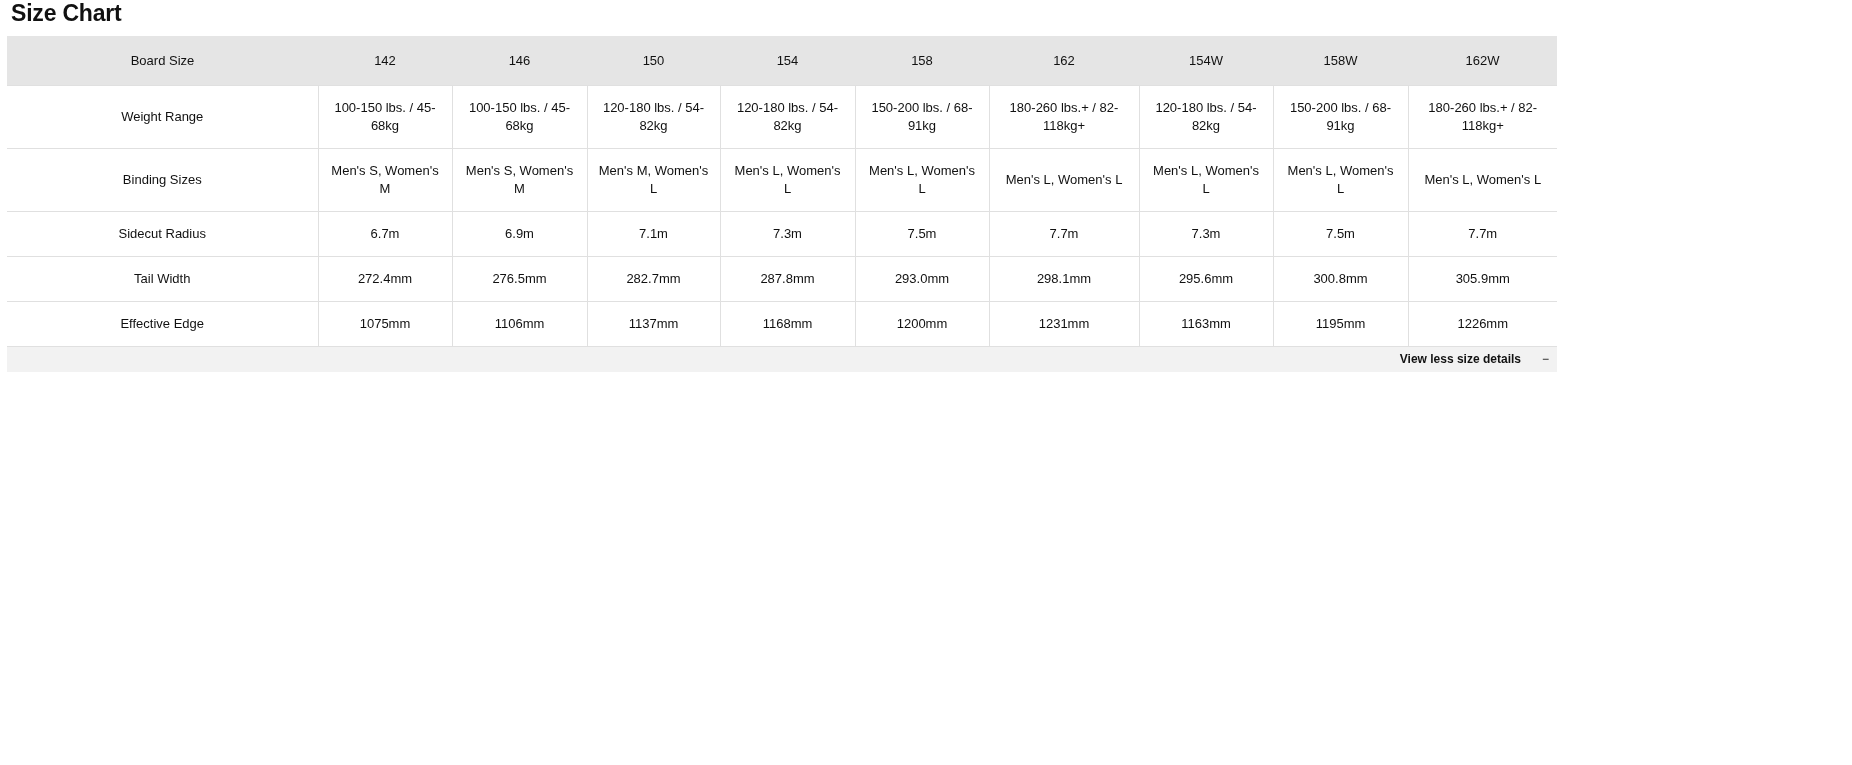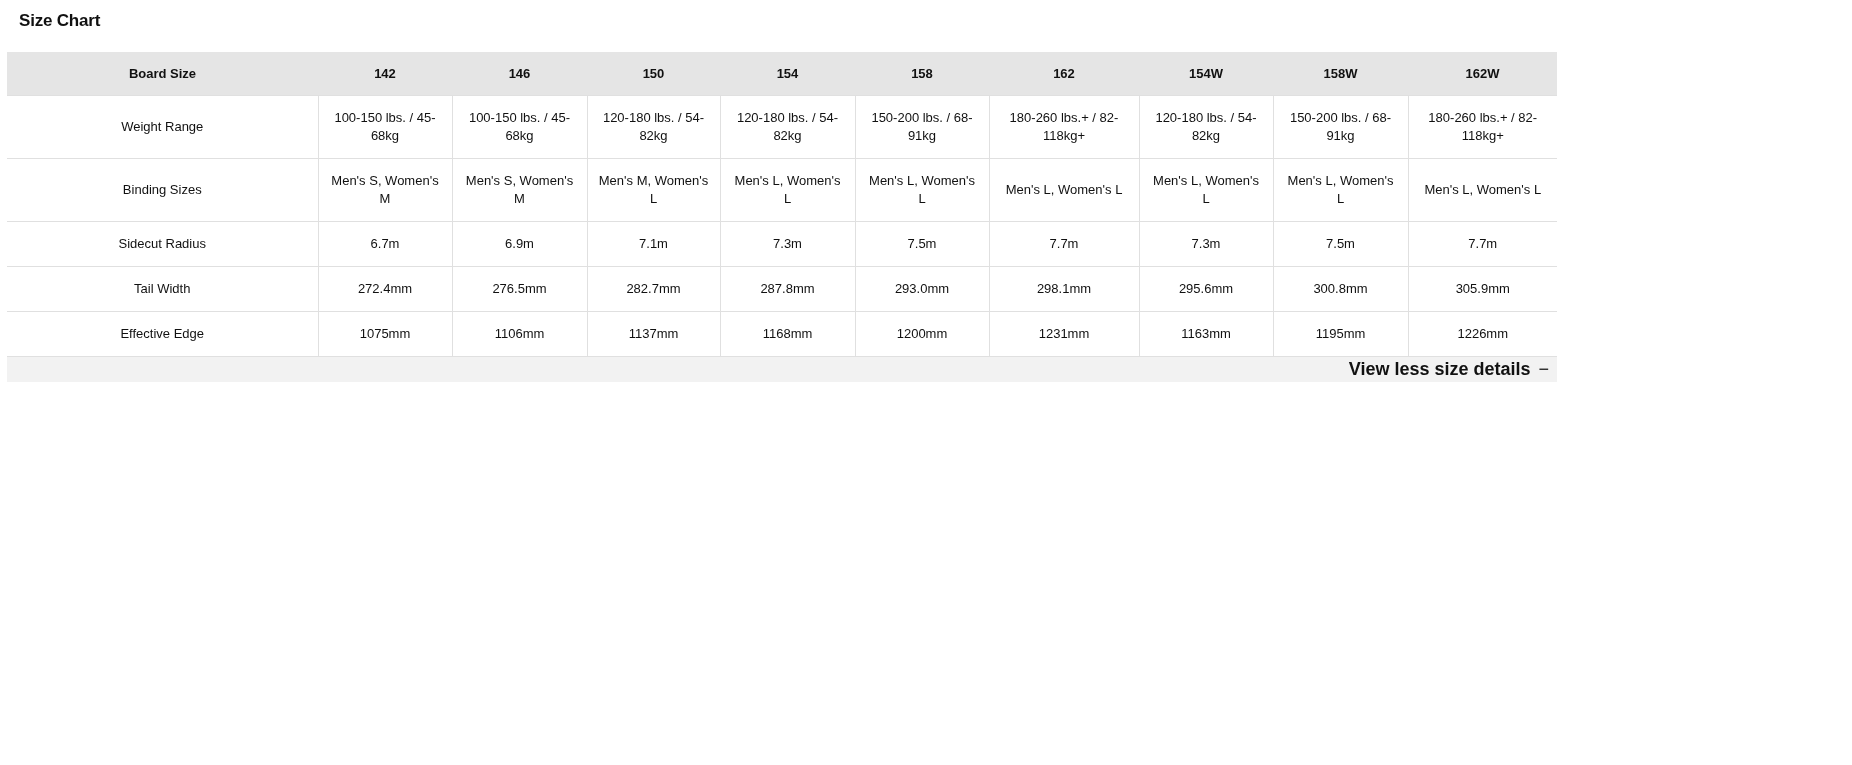--- a/index.html
+++ b/index.html
@@ -12,38 +12,38 @@
   html,body{margin:0;padding:0;}
   body{
     width:1852px;height:765px;
     background:#ffffff;
     font-family:"Liberation Sans","DejaVu Sans",sans-serif;
     color:var(--text);
     -webkit-font-smoothing:antialiased;
   }
   .page{padding:0 0 0 7px;}
   .title{
-    margin:12px;
+    margin:4px;
     padding:0 0 10px 0;
-    font-size:17px;
+    font-size:23px;
     font-weight:bold;
     letter-spacing:-0.2px;
     line-height:18px;
   }
   .table-wrap{width:1550px;}
   table.size-table{
     border-collapse:collapse;
     table-layout:fixed;
     width:1550px;
   }
   table.size-table thead th{
     background:var(--header-bg);
     font-size:13px;
-    font-weight:bold;
-    height:43px;
+    font-weight:normal;
+    height:49px;
     text-align:center;
     vertical-align:middle;
     padding:0 8px;
   }
   table.size-table tbody td{
     font-size:13px;
     text-align:center;
     vertical-align:middle;
     padding:13px 10px;
     line-height:18px;
@@ -57,26 +57,26 @@
     width:1550px;
     background:var(--footer-bg);
     border-top:1px solid var(--border);
     height:26px;
     display:flex;
     align-items:center;
     justify-content:flex-end;
     padding-right:8px;
   }
   .footer-toggle{
-    font-size:18px;
+    font-size:12px;
     font-weight:bold;
     cursor:pointer;
     display:inline-flex;
     align-items:center;
-    gap:8px;
+    gap:21px;
     line-height:26px;
   }
   .minus{font-weight:normal;}
 </style>
 </head>
 <body>
 
 <div class="page">
   <h2 class="title">Size Chart</h2>
 

